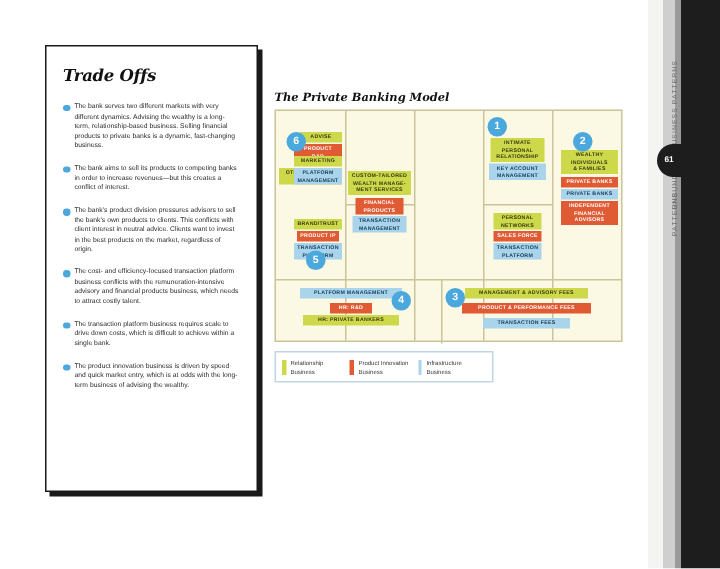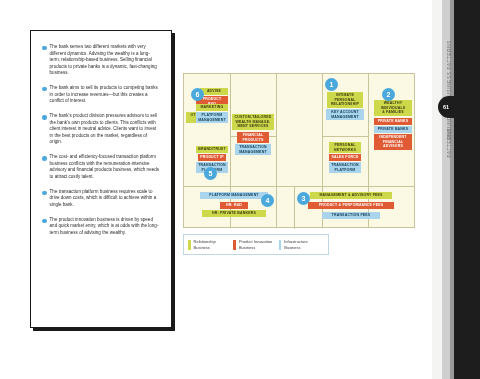--- a/index.html
+++ b/index.html
@@ -168,20 +168,21 @@
   <div class="edge-grey1"></div>
   <div class="edge-grey2"></div>
   <div class="edge-dark"></div>
 
   <div class="side-label side-label-top">UNBUNDLING BUSINESS PATTERNS</div>
   <div class="page-badge">61</div>
   <div class="side-label side-label-bot">PATTERNS</div>
 
   <div class="tradeoffs-shadow"></div>
   <div class="tradeoffs">
+    <h2>Trade Offs</h2>
 
     <div class="to-item">
       <span class="to-bullet"></span>
       <span class="to-text">The bank serves two different markets with very different dynamics. Advising the wealthy is a long-term, relationship-based business. Selling financial products to private banks is a dynamic, fast-changing business.</span>
     </div>
     <div class="to-item">
       <span class="to-bullet"></span>
       <span class="to-text">The bank aims to sell its products to competing banks in order to increase revenues—but this creates a conflict of interest.</span>
     </div>
     <div class="to-item">
@@ -195,20 +196,21 @@
     <div class="to-item">
       <span class="to-bullet"></span>
       <span class="to-text">The transaction platform business requires scale to drive down costs, which is difficult to achieve within a single bank.</span>
     </div>
     <div class="to-item">
       <span class="to-bullet"></span>
       <span class="to-text">The product innovation business is driven by speed and quick market entry, which is at odds with the long-term business of advising the wealthy.</span>
     </div>
   </div>
 
+  <div class="diagram-title">The Private Banking Model</div>
 
   <div class="canvas">
 
     <div class="vline" style="left:46px;"></div>
     <div class="vline" style="left:92px;"></div>
     <div class="vline" style="left:138px;"></div>
     <div class="vline" style="left:184px;"></div>
     <div class="hline" style="top:62px; left:46px; width:46px;"></div>
     <div class="hline" style="top:62px; left:138px; width:46px;"></div>
     <div class="hline" style="top:112px;"></div>

